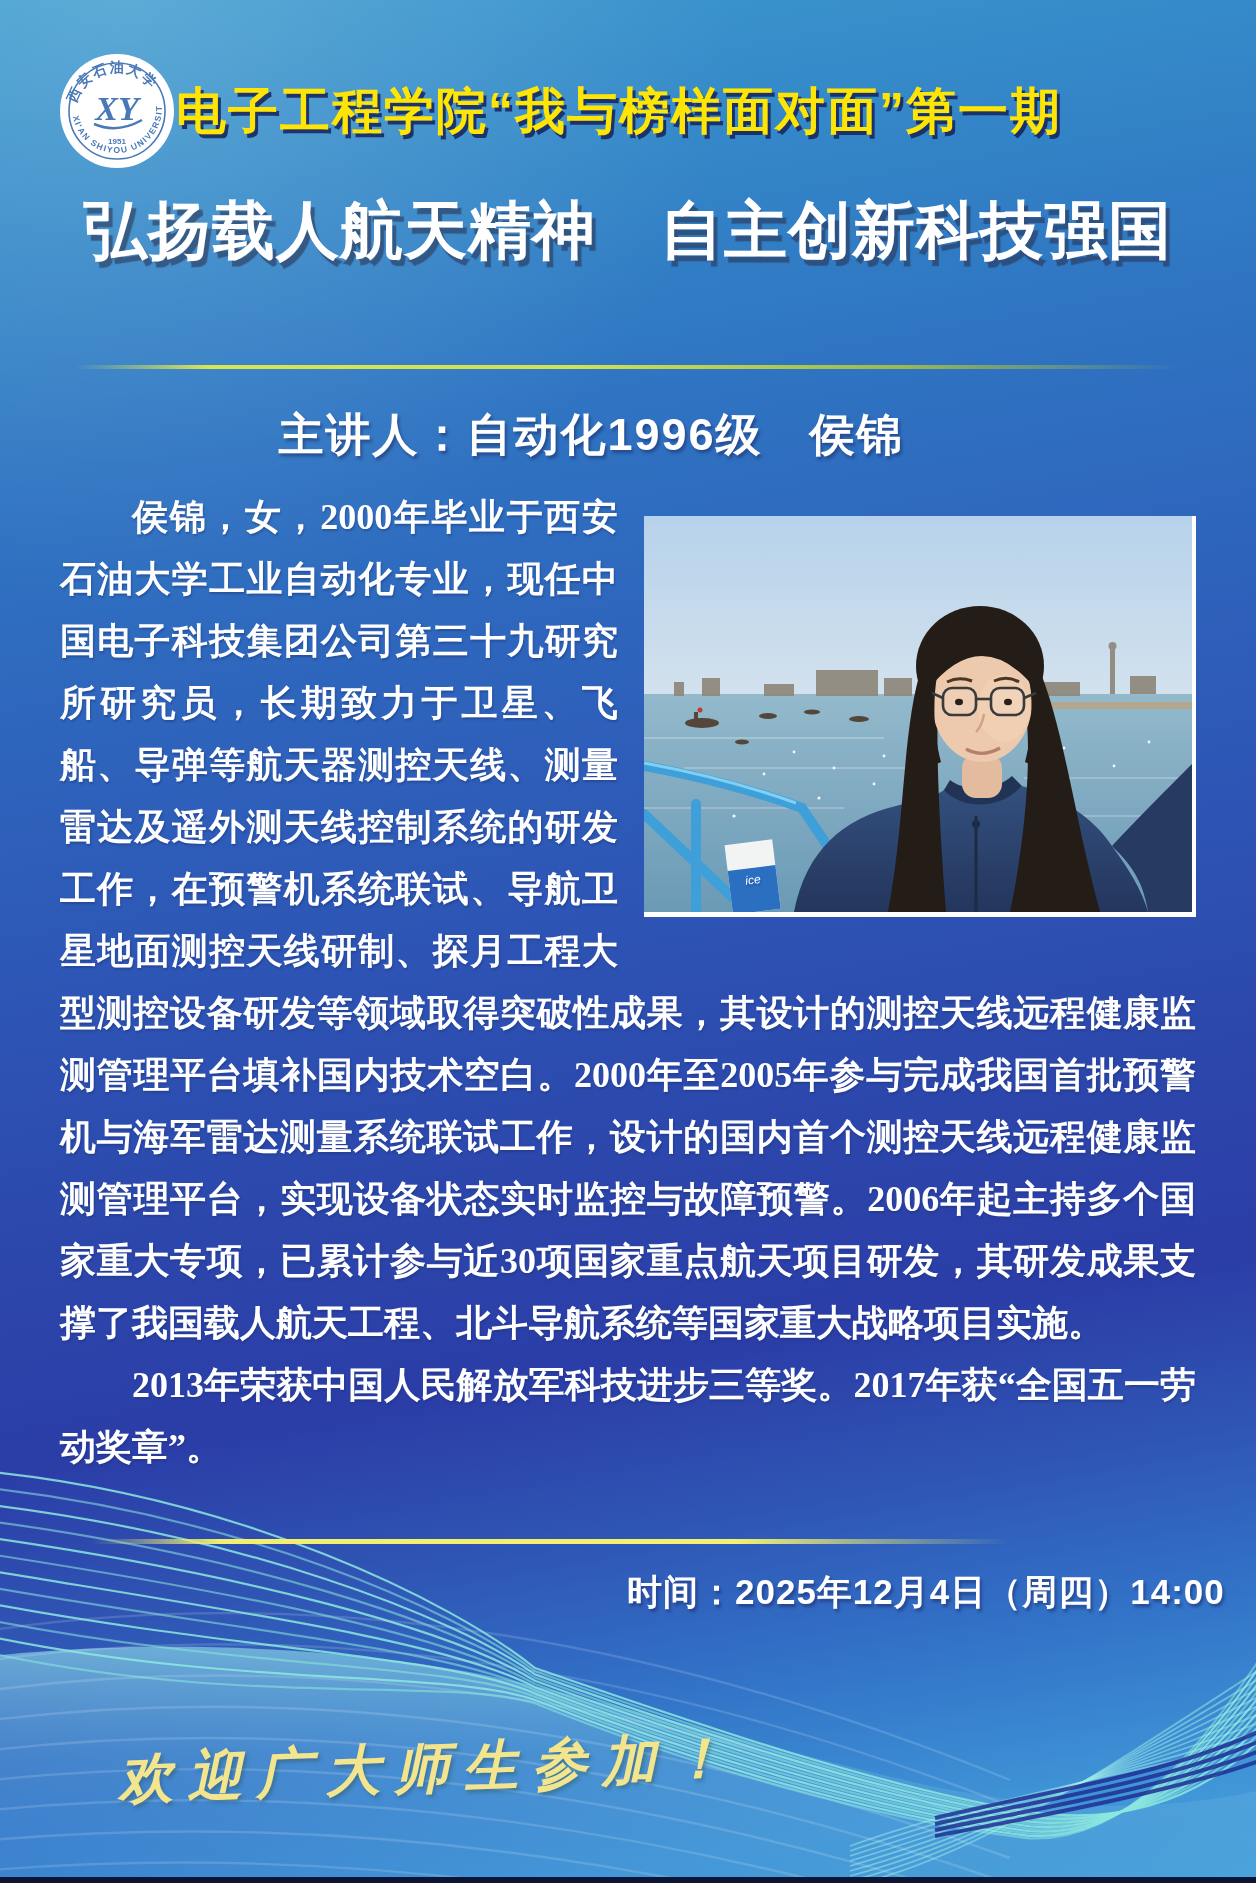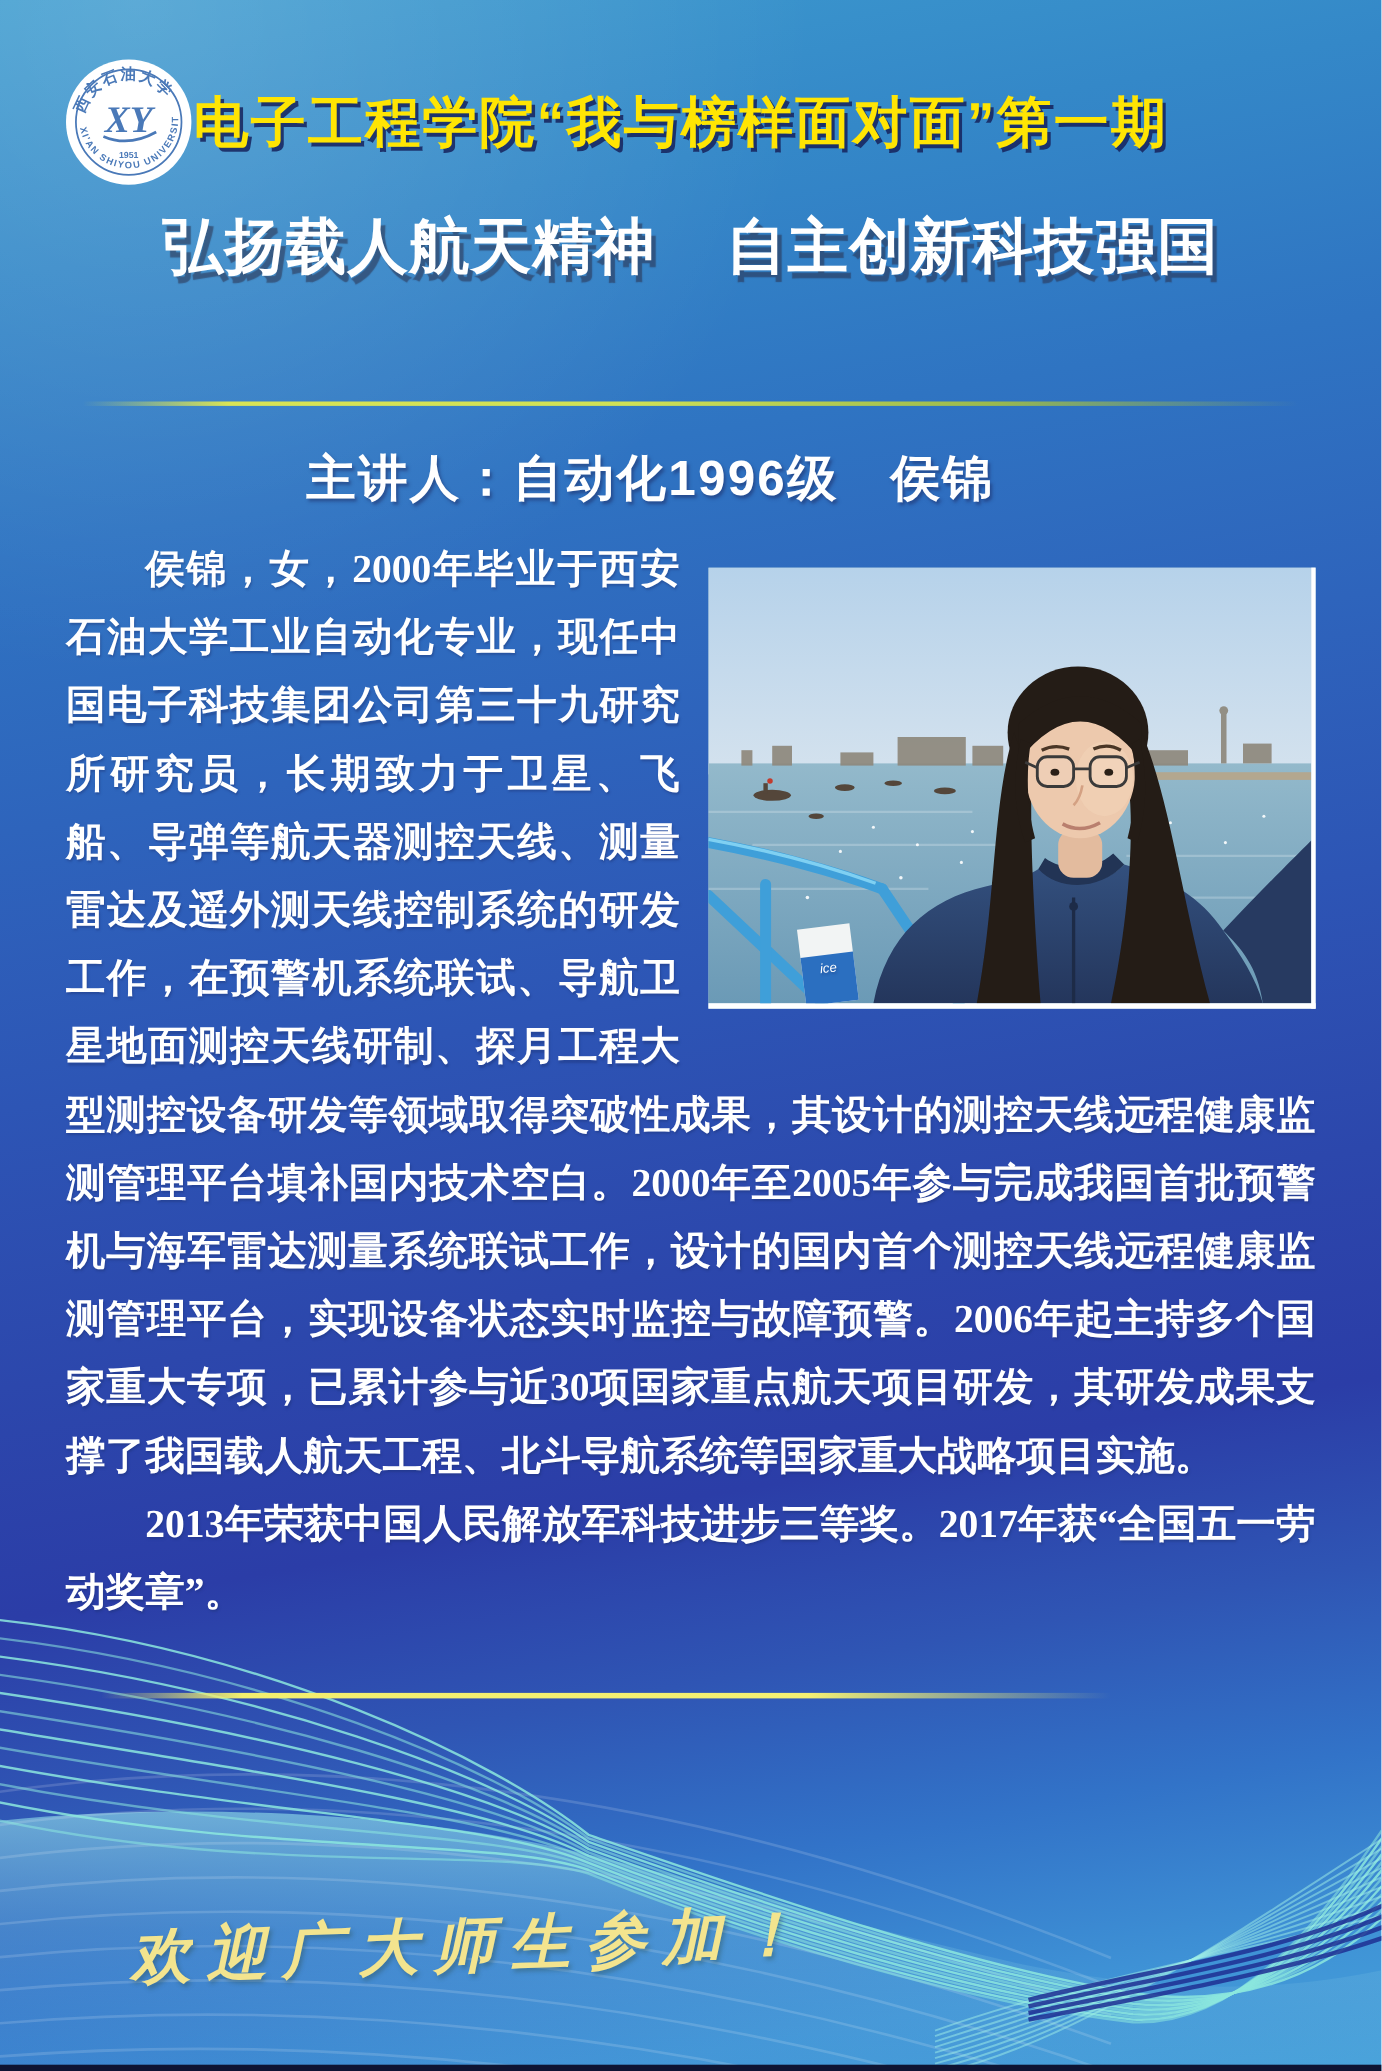--- a/index.html
+++ b/index.html
@@ -14,21 +14,21 @@
         #3273c8 86%, #3f93d6 94%, #47a2da 100%);
   }
   
   .header{position:absolute;top:52px;left:58px;right:44px;display:flex;align-items:center;}
   .logo{width:118px;height:118px;flex:0 0 auto;}
   .college-title{flex:1;margin:0;color:#ffe503;
     font-size:50px;font-weight:900;letter-spacing:2px;
     text-shadow:3px 4px 0 rgba(22,34,92,0.85);}
   
   .main-title{position:absolute;top:188px;left:0;right:0;margin:0;text-align:center;
-    color:#ffffff;font-size:55px;font-weight:900;letter-spacing:1px;
+    color:#ffffff;font-size:63px;font-weight:900;letter-spacing:1px;
     text-shadow:4px 6px 1px rgba(42,46,72,0.55);}
   .main-title .gap{display:inline-block;width:64px;}
   .divider{position:absolute;top:365px;left:75px;width:1105px;height:4px;
     background:linear-gradient(90deg, rgba(207,225,86,0) 0%, #d9e455 12%,
       #cfe156 45%, #9ab94e 75%, rgba(90,130,70,0) 100%);}
   
   .speaker{position:absolute;top:405px;left:0;right:74px;margin:0;text-align:center;
     color:#ffffff;font-size:45px;font-weight:900;letter-spacing:2px;
     text-shadow:2px 3px 3px rgba(28,40,96,0.5);}
   
@@ -262,18 +262,19 @@
         <path d="M340 198 Q 338 210 332 216" stroke="#d4a183" stroke-width="2.4" fill="none"></path>
         <path d="M322 233 Q 338 242 356 232" stroke="#b97f6e" stroke-width="3.2" fill="none"></path>
       </svg>
     </figure>
     <p>侯锦，女，2000年毕业于西安石油大学工业自动化专业，现任中国电子科技集团公司第三十九研究所研究员，长期致力于卫星、飞船、导弹等航天器测控天线、测量雷达及遥外测天线控制系统的研发工作，在预警机系统联试、导航卫星地面测控天线研制、探月工程大型测控设备研发等领域取得突破性成果，其设计的测控天线远程健康监测管理平台填补国内技术空白。2000年至2005年参与完成我国首批预警机与海军雷达测量系统联试工作，设计的国内首个测控天线远程健康监测管理平台，实现设备状态实时监控与故障预警。2006年起主持多个国家重大专项，已累计参与近30项国家重点航天项目研发，其研发成果支撑了我国载人航天工程、北斗导航系统等国家重大战略项目实施。</p>
     <p>2013年荣获中国人民解放军科技进步三等奖。2017年获“全国五一劳动奖章”。</p>
   </section>
 
   <div class="accent-line"></div>
   <div class="event">
+    <div class="row"><span>时间：</span><span>2025年12月4日（周四）14:00</span></div>
   </div>
 
   <p class="welcome">欢迎广大师生参加！</p>
 
   <div class="bottom-bar"></div>
 </div>
 
 </body></html>

